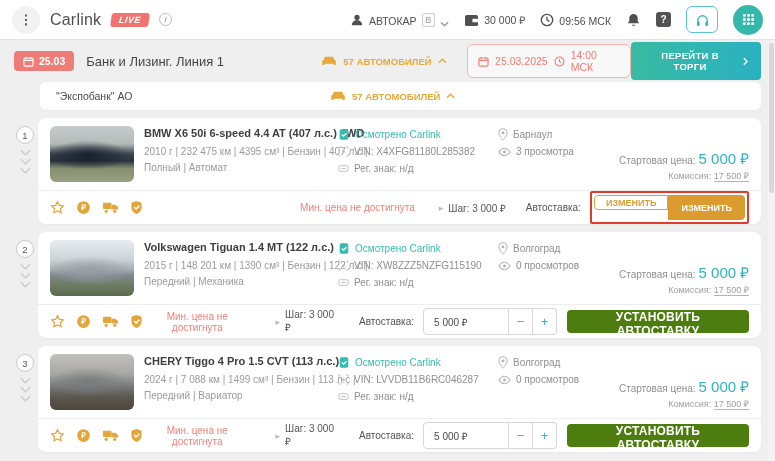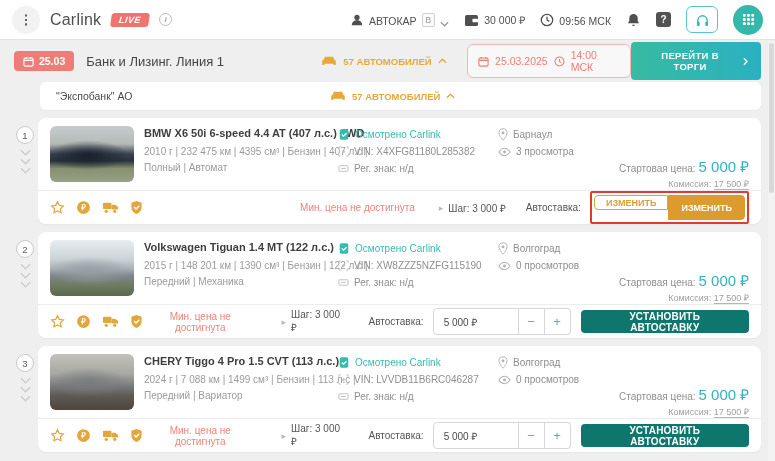--- a/index.html
+++ b/index.html
@@ -46,41 +46,41 @@
   .thumb1 { background:radial-gradient(ellipse 70% 38% at 45% 52%, rgba(22,30,44,.95), rgba(22,30,44,0) 70%), linear-gradient(180deg,#c6cccd 0%,#b4bab6 32%,#3a4450 50%,#2a323d 62%,#87906f 76%,#99a087 100%); }
   .thumb2 { background:radial-gradient(ellipse 68% 36% at 48% 55%, rgba(150,158,164,.95), rgba(150,158,164,0) 72%), linear-gradient(180deg,#e7ecef 0%,#ccd4d8 34%,#a7afb3 52%,#7e868b 64%,#6e7c61 80%,#5b6a4f 100%); }
   .thumb3 { background:radial-gradient(ellipse 66% 36% at 46% 50%, rgba(120,122,124,.95), rgba(120,122,124,0) 72%), linear-gradient(180deg,#c2c0bb 0%,#a7a7a3 36%,#7a7c7e 56%,#5c5852 76%,#4e463d 100%); }
   .col-info { width:184px; }
   .car-title { font-size:11px; font-weight:bold; color:#3e3e3e; margin:1px 0 5px; cursor:pointer; white-space:nowrap; }
   .specs { font-size:10px; color:#9b9b9b; line-height:16px; white-space:nowrap; }
   .col-mid { width:150px; font-size:10px; color:#8f8f8f; }
   .mrow { display:flex; align-items:center; gap:5px; line-height:17px; white-space:nowrap; }
   .inspected { color:#35bcae; cursor:pointer; }
   .col-loc { width:120px; font-size:10px; color:#8f8f8f; }
-  .price-block { position:absolute; right:12px; bottom:0px; text-align:right; }
+  .price-block { position:absolute; right:12px; bottom:8px; text-align:right; }
   .sp-lbl { font-size:10px; color:#8f8f8f; }
   .sp-val { font-size:15px; color:#2fb3c0; margin-left:3px; }
   .comm { font-size:9px; color:#9e9e9e; margin-top:1px; }
   .comm-val { border-bottom:1px solid #b5b5b5; }
 
   .card-actions { height:34px; border-top:1px solid #ededed; display:flex; align-items:center; padding:0 12px; }
   .act-icons { display:flex; align-items:center; gap:11px; }
   .act-icons .ic { cursor:default; }
   .min-price { margin-left:auto; color:#ee837b; font-size:10px;text-align:center; }
   .step-grp { display:flex; align-items:center; gap:5px; margin-left:24px; font-size:10px; color:#555; }
   .tri { color:#b9b9b9; font-size:9px; }
   .ab-label { margin-left:20px; margin-right:9px; font-size:10px; color:#555; }
   .annotation { border:2px solid #e23b2e; padding:2px; display:flex; border-radius:2px; }
   .btn-edit { height:15px; padding:0 11px; background:#fff; border:1px solid #dda23a; color:#dd9e33; font-family:inherit; font-size:9px; font-weight:bold; border-radius:4px 0 0 4px; cursor:pointer; }
   .btn-del { height:25px; padding:0 12px; background:#dc9b2e; border:1px solid #dc9b2e; color:#fff; font-family:inherit; font-size:9px; font-weight:bold; border-radius:0 4px 4px 0; cursor:pointer; }
   .ab-ctrl { display:flex; align-items:center; }
   .ab-input { width:86px; height:27px; border:1px solid #d7d7d7; border-radius:4px 0 0 4px; padding:0 10px; font-family:inherit; font-size:10px; color:#4a4a4a; outline:none; }
   .stepper { width:26px; height:27px; background:#fff; border:1px solid #d7d7d7; border-left:none; color:#3cb8bc; font-size:13px; display:flex; align-items:center; justify-content:center; cursor:pointer; }
   .stepper.plus { border-radius:0 4px 4px 0; }
-  .btn-set { height:23px; margin-left:10px; padding:0 13px; background:#0f766e; border:none; color:#fff; font-family:inherit; font-size:10px; font-weight:bold; letter-spacing:.2px; border-radius:4px; cursor:pointer; }
+  .btn-set { height:23px; margin-left:10px; padding:0 13px; background:#4d7c0f; border:none; color:#fff; font-family:inherit; font-size:12px; font-weight:bold; letter-spacing:.2px; border-radius:4px; cursor:pointer; }
 
   
   .scrollbar { position:fixed; right:0; top:41px; bottom:0; width:7px; background:#f3f3f3; }
   .scroll-thumb { position:absolute; top:2px; left:1px; width:5px; height:150px; background:#d8d8d8; border-radius:3px; }
 </style>
 </head>
 <body>
 
 <div class="topbar">
   <div class="tb-left">

